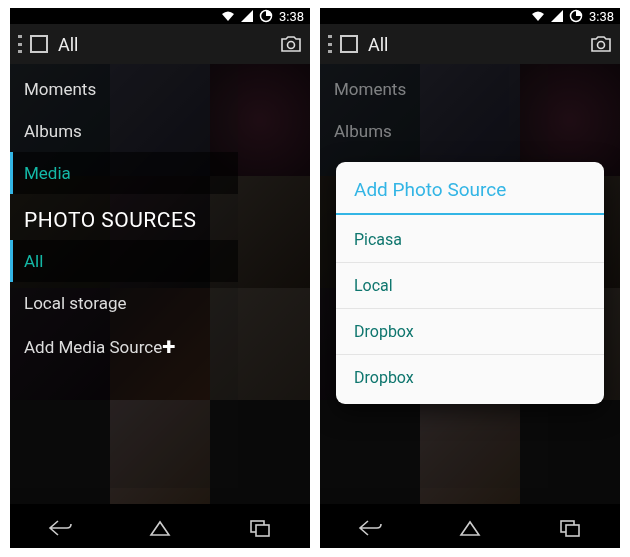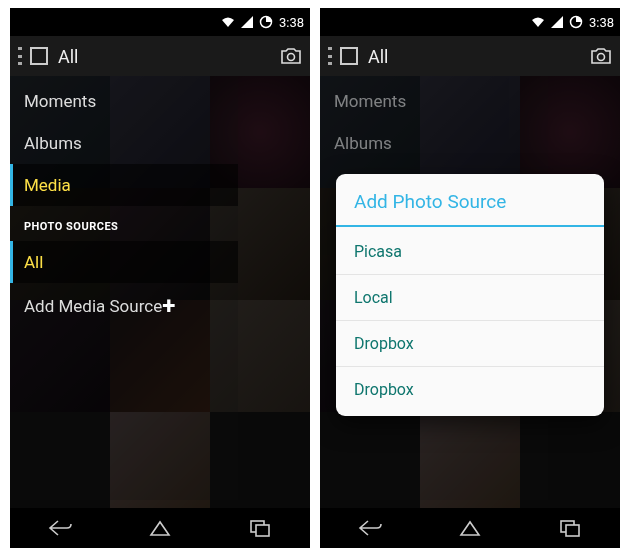--- a/index.html
+++ b/index.html
@@ -2,21 +2,21 @@
 <html><head>
 <meta charset="utf-8">
 <style>
 html,body{margin:0;padding:0;background:#eee;font-family:Roboto,Arial,sans-serif}
 .stage{width:630px;height:557px;position:relative;background:#fff}
 .phone{position:absolute;top:8px;width:300px;height:540px;background:#000;overflow:hidden}
 .phone.left{left:10px}
 .phone.right{left:320px}
 
 
-.statusbar{height:28px;background:#000;color:#fff;display:flex;justify-content:flex-end;align-items:center;padding:0 6px;gap:6px;font-size:13px}
+.statusbar{height:16px;background:#000;color:#fff;display:flex;justify-content:flex-end;align-items:center;padding:0 6px;gap:6px;font-size:13px}
 .statusbar .sb-icon{display:inline-flex;align-items:center}
 
 
 .appheader{height:40px;background:#1a1a1a;color:#fff;display:flex;align-items:center;padding:0 8px}
 .appheader .hamburger{width:4px;height:18px;display:flex;flex-direction:column;justify-content:space-between;margin-right:8px}
 .appheader .hamburger span{display:block;width:4px;height:3px;background:#aaa}
 .appheader .checkbox{width:18px;height:18px;border:2px solid #ccc;box-sizing:border-box;margin-right:10px}
 .appheader .title{flex:1;font-size:18px;color:#eee}
 .appheader .camera{display:flex;align-items:center}
 
@@ -34,22 +34,22 @@
 .tile:nth-child(8){background:linear-gradient(135deg,#3a2a2a,#8a4a2a)}
 .tile:nth-child(9){background:linear-gradient(135deg,#9a8a7a,#6a5a4a)}
 .tile:nth-child(10){background:#2a2a2a}
 .tile:nth-child(11){background:linear-gradient(135deg,#caa,#864)}
 .tile:nth-child(12){background:#2a2a2a}
 .dim{position:absolute;inset:0;background:rgba(0,0,0,0.78)}
 
 
 .drawer{position:absolute;left:0;top:0;bottom:16px;width:228px;background:rgba(15,15,15,0.2);color:#eee;display:flex;flex-direction:column;padding-top:4px}
 .drawer .item{padding:11px 14px;font-size:17px;color:#ddd;cursor:pointer}
-.drawer .item.selected{background:rgba(0,0,0,0.55);border-left:3px solid #33b5e5;padding-left:11px;color:#fde047}
-.drawer .section{padding:14px 14px 8px;font-size:11px;font-weight:bold;color:#fff;letter-spacing:0.5px}
+.drawer .item.selected{background:rgba(0,0,0,0.55);border-left:3px solid #33b5e5;padding-left:11px;color:#14b8a6}
+.drawer .section{padding:14px 14px 8px;font-size:21px;font-weight:normal;color:#fff;letter-spacing:0.5px}
 .drawer .item.add{display:flex;align-items:center;justify-content:flex-start}
 .drawer .plus{font-size:24px;font-weight:bold;color:#fff;line-height:1}
 
 
 .dialog{position:absolute;left:16px;right:16px;top:98px;background:#fafafa;border-radius:9px;box-shadow:0 8px 24px rgba(0,0,0,0.6);padding-bottom:4px}
 .dialog .dtitle{color:#33b5e5;font-size:19px;padding:16px 18px 12px}
 .dialog .dsep{height:2px;background:#33b5e5;margin:0 0 2px}
 .dialog .doption{padding:13px 18px;font-size:16px;color:#0f766e;border-bottom:1px solid #e4e4e4;cursor:pointer}
 .dialog .doption:last-child{border-bottom:none}
 
@@ -118,20 +118,21 @@
         <div class="tile"></div>
       </div>
       <div class="dim"></div>
 
       <div class="drawer">
         <div class="item">Moments</div>
         <div class="item">Albums</div>
         <div class="item selected">Media</div>
         <div class="section">PHOTO SOURCES</div>
         <div class="item selected">All</div>
+        <div class="item">Local storage</div>
         <div class="item add">
           <span>Add Media Source</span>
           <span class="plus">+</span>
         </div>
       </div>
     </div>
 
     <div class="navbar">
       <div class="navbtn">
           <svg width="26" height="20" viewBox="0 0 26 20">

